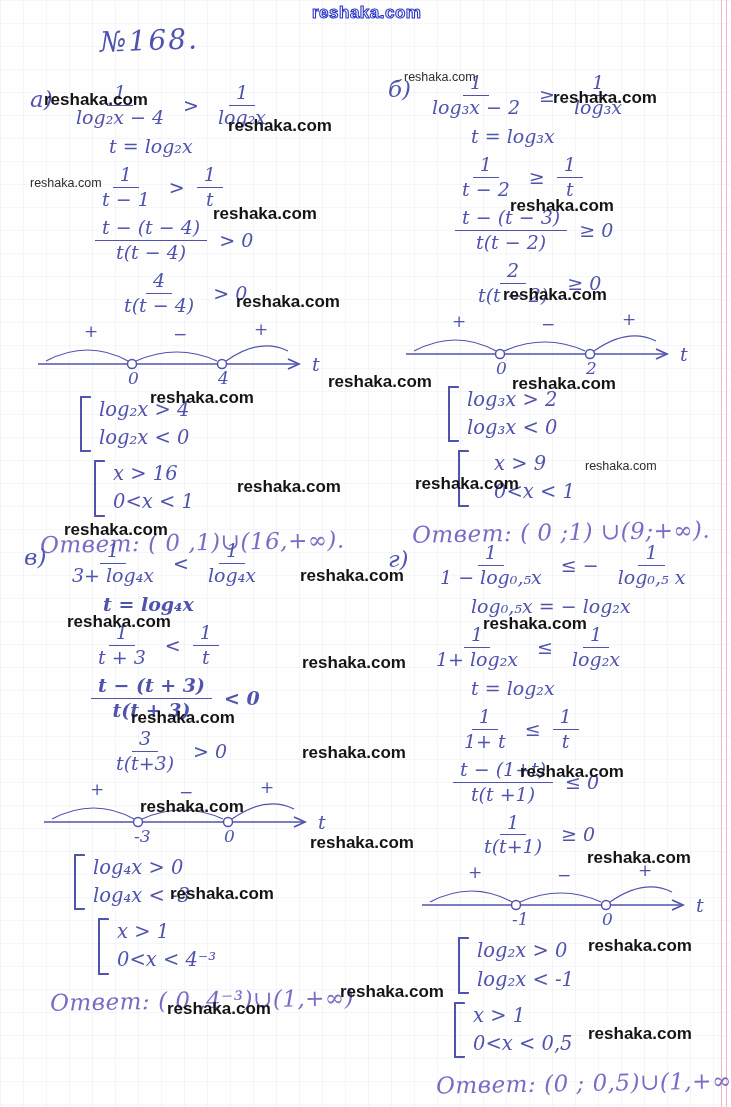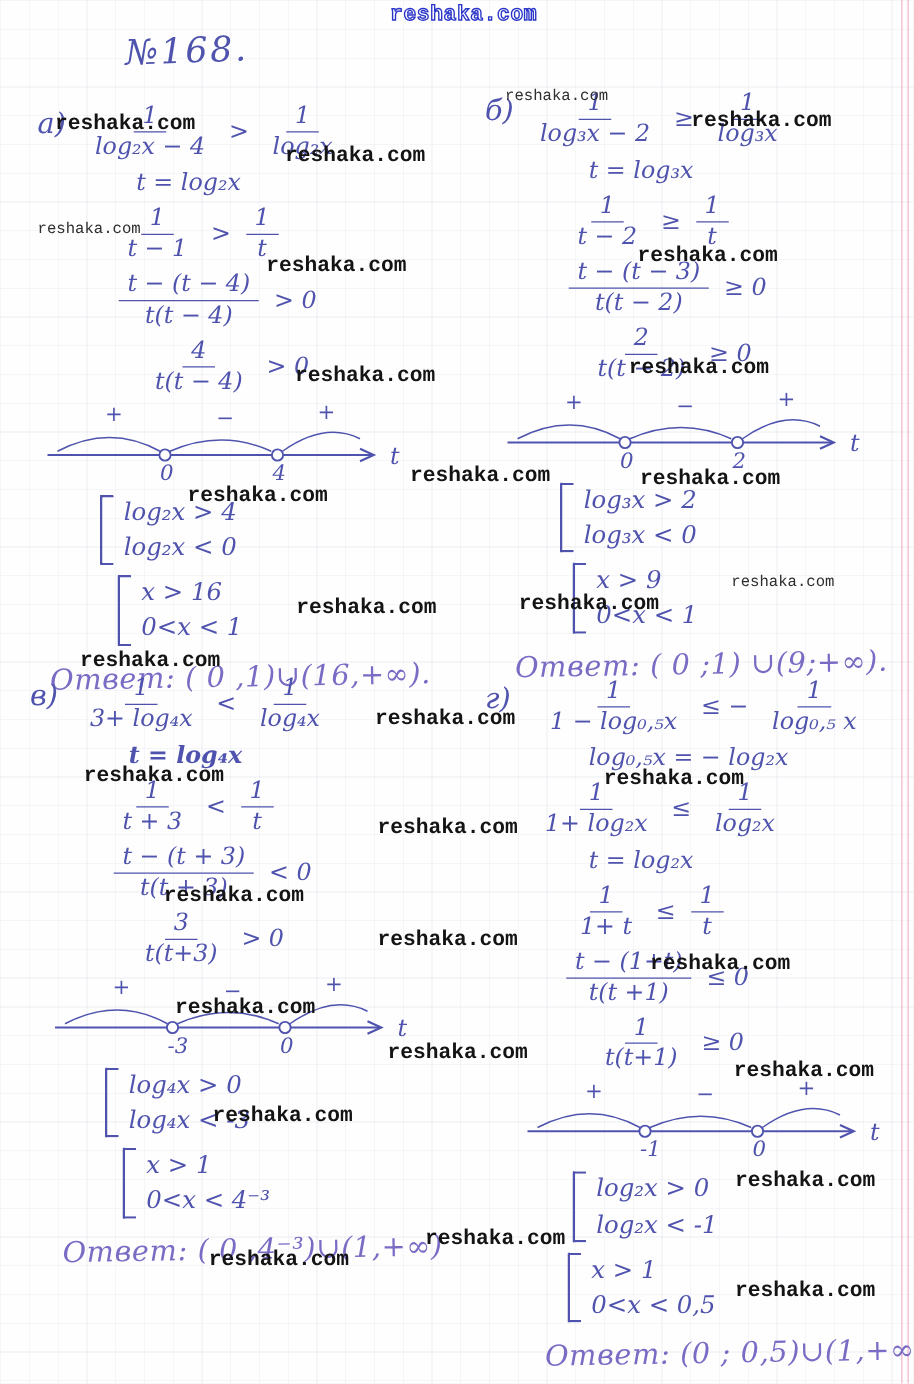--- a/index.html
+++ b/index.html
@@ -36,21 +36,21 @@
   .op{margin:0 7px;white-space:pre;}
   .numline-line{margin:8px 0 4px;}
   .system-line{margin:6px 0 8px;}
   .sys-bracket{
     width:9px;align-self:stretch;margin-right:8px;border-radius:1px;
     border-left:2.4px solid var(--ink);border-top:2.4px solid var(--ink);border-bottom:2.4px solid var(--ink);
   }
   .sys-rows .row{font-size:19.5px;line-height:1.45;white-space:pre;}
   .answer{margin-top:12px;font-size:23px;color:var(--ans);white-space:pre;letter-spacing:0.5px;transform:rotate(-1deg);}
   .wm{
-    position:absolute;font-family:Liberation Mono, monospace;font-weight:700;
+    position:absolute;font-family:Liberation Sans, sans-serif;font-weight:700;
     font-size:17px;color:#141414;white-space:nowrap;font-style:normal;z-index:5;
   }
   .wm.s{font-size:12.5px;font-weight:400;color:#2e2e2e;}
   .wm.o{
     font-size:17px;font-weight:700;color:#ffffff;
     -webkit-text-stroke:1.1px #2b36c9;letter-spacing:0.5px;
   }
   svg text{font-family:"DejaVu Serif",serif;font-style:italic;}
 </style>
 </head>
@@ -199,21 +199,21 @@
             <text x="276" y="47" font-size="19" fill="#4f53ad">t</text>
           </svg>
         </div>
         <div class="pline system-line" style="margin-left: 36px;">
           <span class="sys-bracket"></span>
           <div class="sys-rows">
             <div class="row">log₃x &gt; 2</div>
             <div class="row">log₃x &lt; 0</div>
           </div>
         </div>
-        <div class="pline system-line" style="margin-left: 46px;">
+        <div class="pline system-line" style="margin-left: 46px; gap: 17px;">
           <span class="sys-bracket"></span>
           <div class="sys-rows">
             <div class="row">x &gt; 9</div>
             <div class="row">0&lt;x &lt; 1</div>
           </div>
         </div>
         <div class="pline answer" style="margin-left: 0px;">Ответ: ( 0 ;1) ∪(9;+∞).</div>
       </div>
   </div>
 
@@ -238,21 +238,21 @@
           <span class="frac">
             <span class="n">1</span>
             <span class="d">t + 3</span>
           </span>
           <span class="op">&lt;</span>
           <span class="frac">
             <span class="n">1</span>
             <span class="d">t</span>
           </span>
         </div>
-        <div class="pline math-line" style="margin-left: 38px;">
+        <div class="pline math-line" style="margin-left: 38px; font-weight: bold;">
           <span class="frac">
             <span class="n">t − (t + 3)</span>
             <span class="d">t(t + 3)</span>
           </span>
           <span class="op">&lt; 0</span>
         </div>
         <div class="pline math-line" style="margin-left: 56px;">
           <span class="frac">
             <span class="n">3</span>
             <span class="d">t(t+3)</span>
@@ -269,21 +269,21 @@
             <text x="48" y="13" font-size="17" fill="#4f53ad">+</text>
             <text x="137" y="16" font-size="17" fill="#4f53ad">−</text>
             <text x="218" y="11" font-size="17" fill="#4f53ad">+</text>
             <circle cx="96" cy="40" r="4.5" fill="#fff" stroke="#4f53ad" stroke-width="1.5"></circle>
             <circle cx="186" cy="40" r="4.5" fill="#fff" stroke="#4f53ad" stroke-width="1.5"></circle>
             <text x="92" y="60" font-size="17" fill="#4f53ad">-3</text>
             <text x="182" y="60" font-size="17" fill="#4f53ad">0</text>
             <text x="276" y="47" font-size="19" fill="#4f53ad">t</text>
           </svg>
         </div>
-        <div class="pline system-line" style="margin-left: 36px;">
+        <div class="pline system-line" style="margin-left: 26px;">
           <span class="sys-bracket"></span>
           <div class="sys-rows">
             <div class="row">log₄x &gt; 0</div>
             <div class="row">log₄x &lt; -3</div>
           </div>
         </div>
         <div class="pline system-line" style="margin-left: 50px;">
           <span class="sys-bracket"></span>
           <div class="sys-rows">
             <div class="row">x &gt; 1</div>

